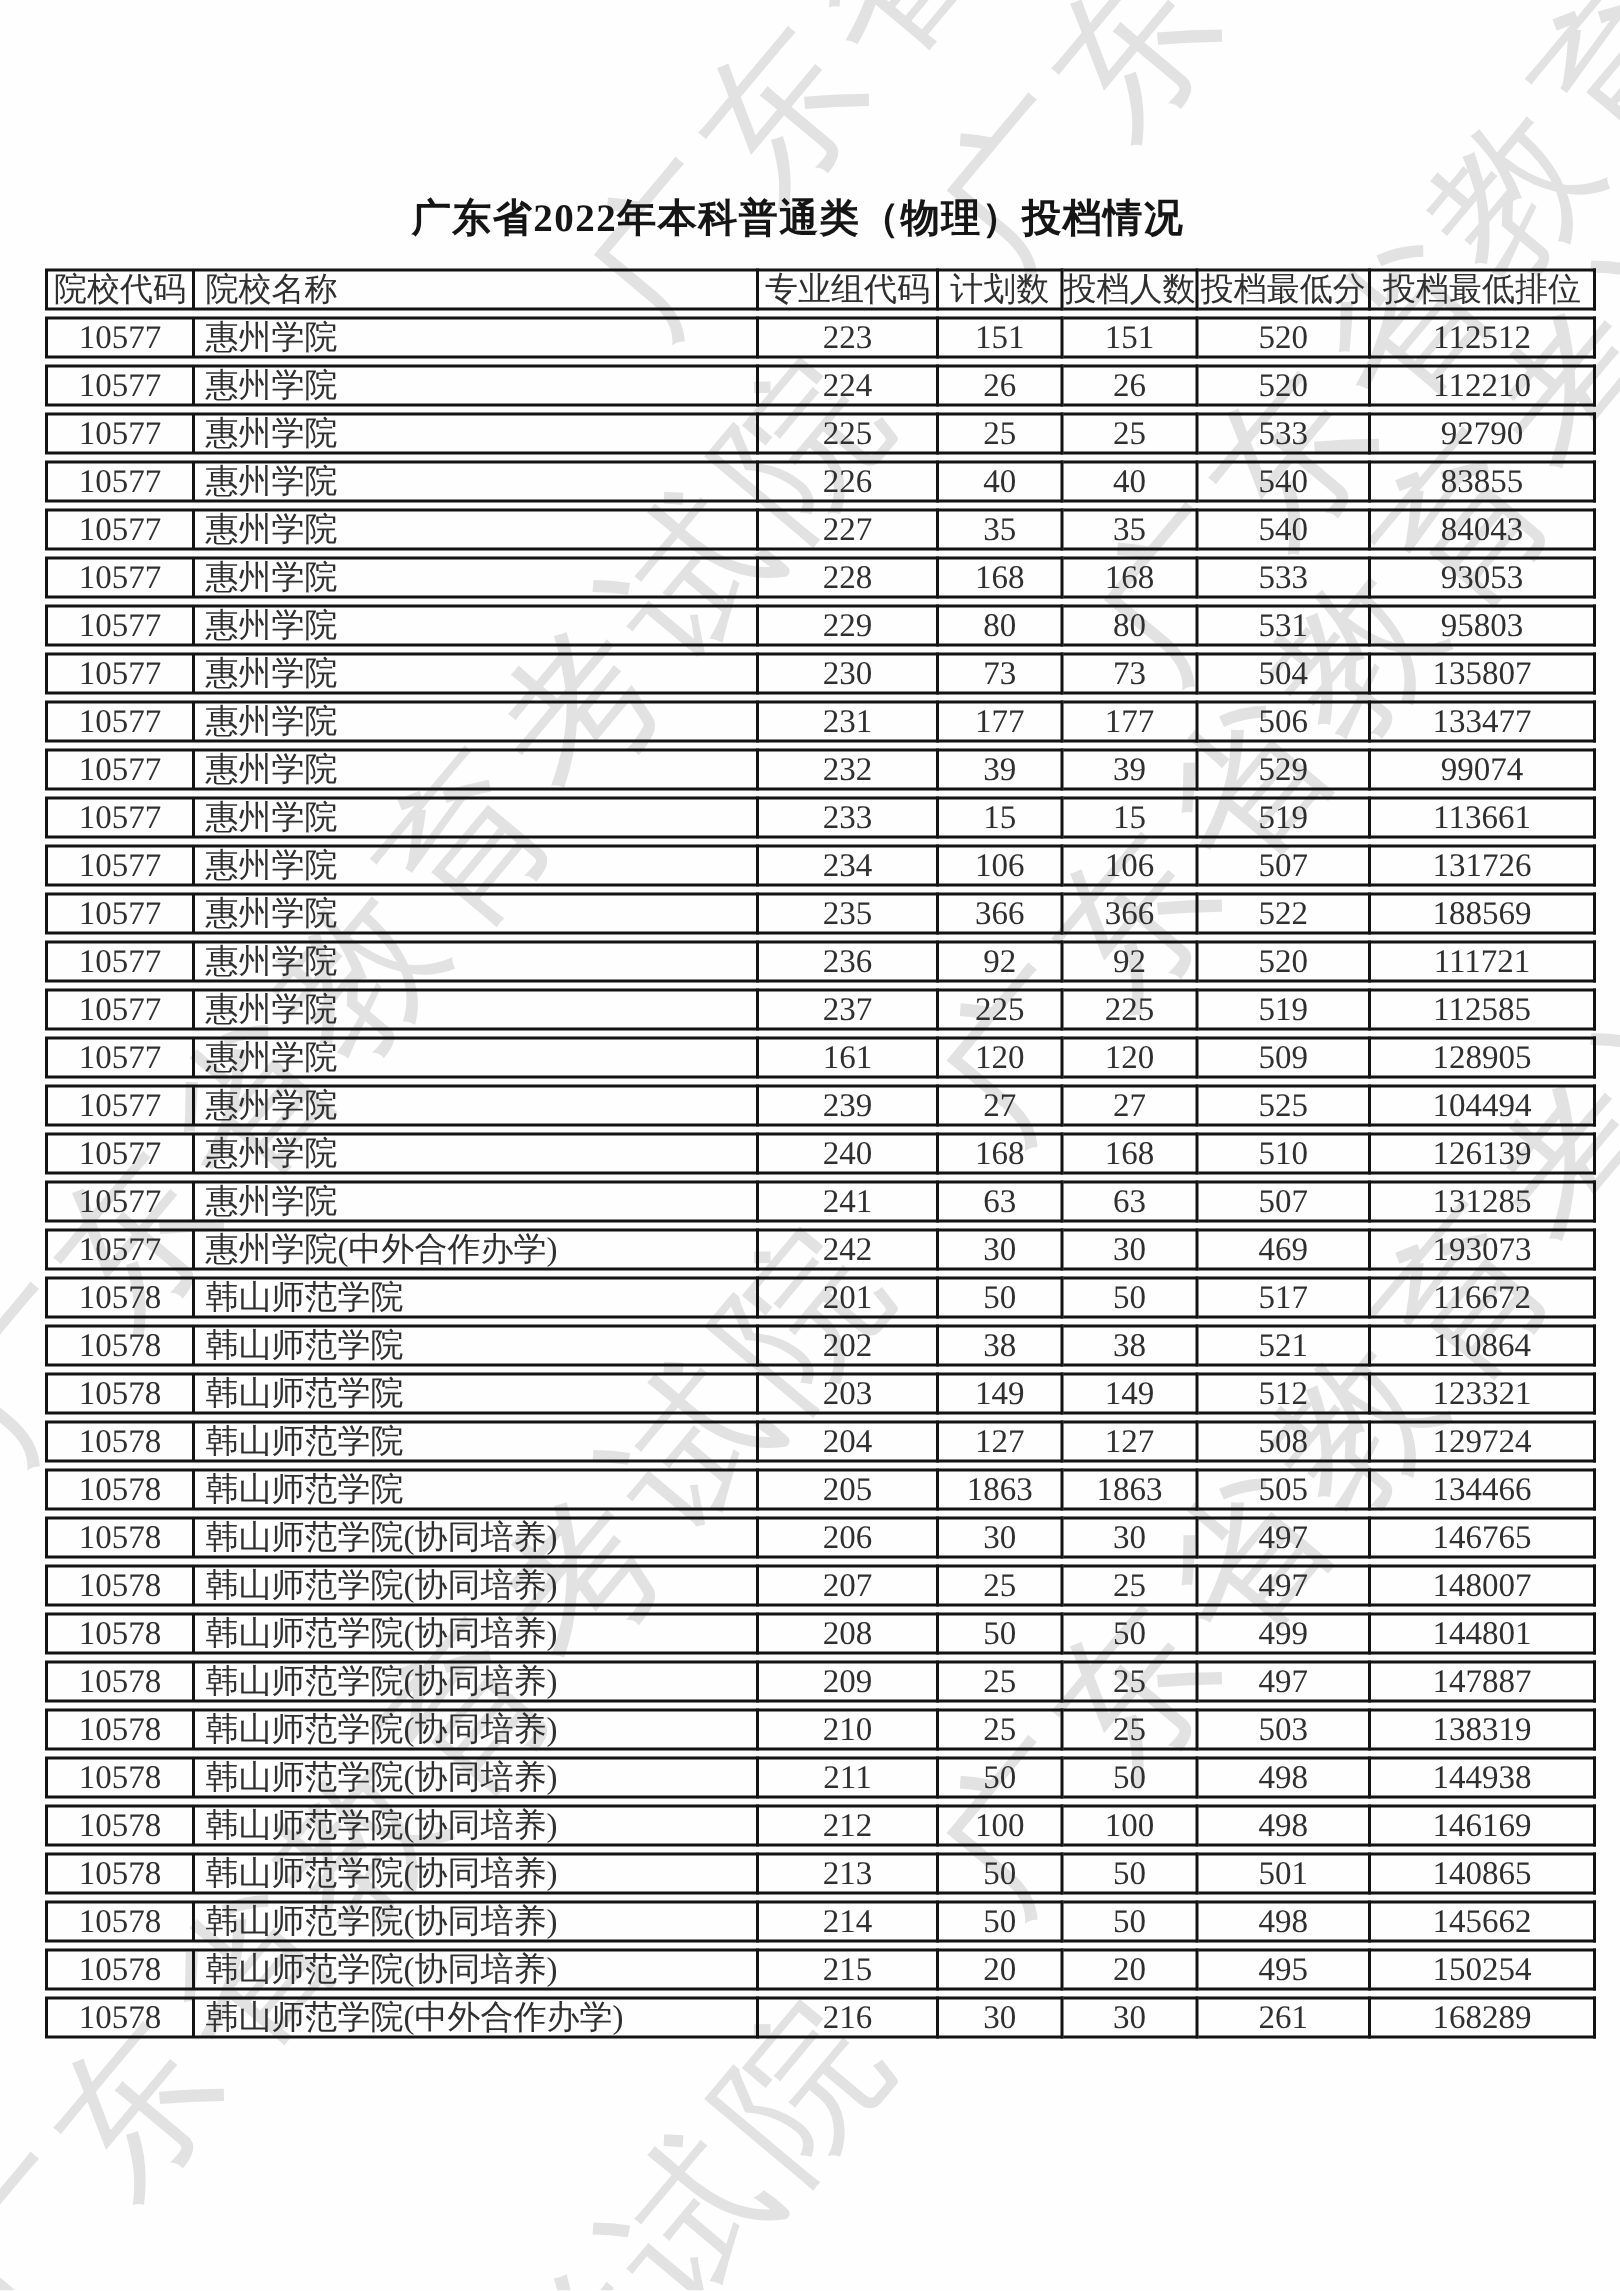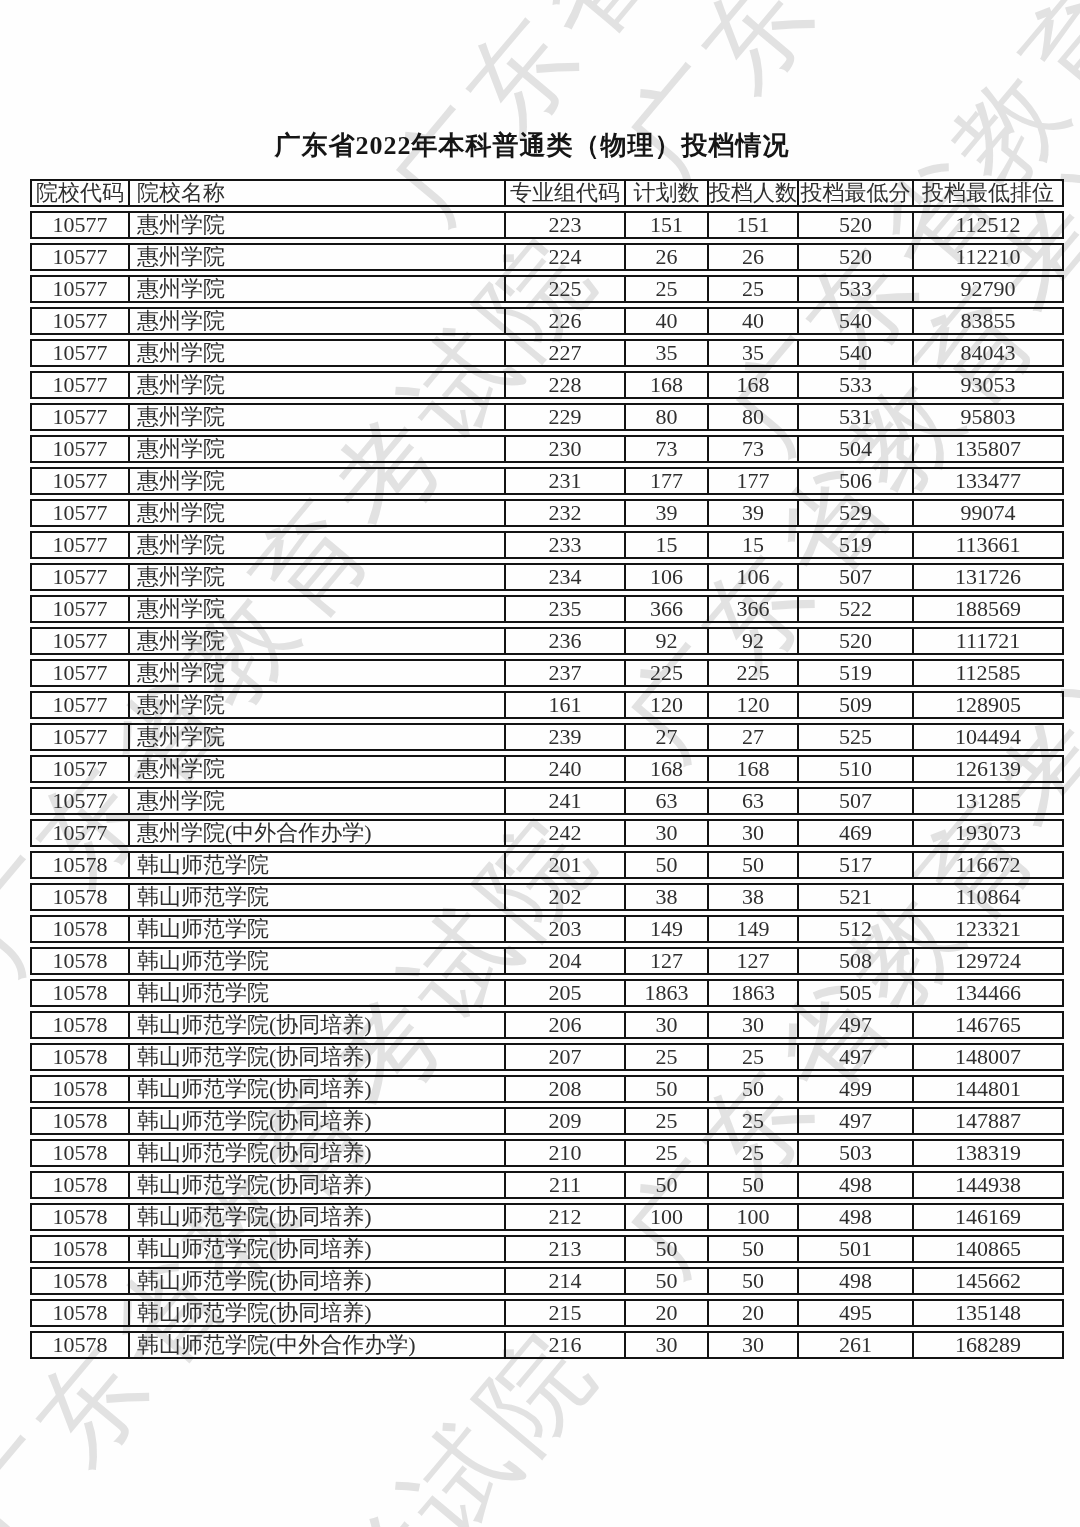--- a/index.html
+++ b/index.html
@@ -415,21 +415,21 @@
             <td class="c5">498</td>
             <td class="c6">145662</td>
           </tr>
           <tr>
             <td class="c0">10578</td>
             <td class="c1 name-cell">韩山师范学院(协同培养)</td>
             <td class="c2">215</td>
             <td class="c3">20</td>
             <td class="c4">20</td>
             <td class="c5">495</td>
-            <td class="c6">135148</td>
+            <td class="c6">150254</td>
           </tr>
           <tr>
             <td class="c0">10578</td>
             <td class="c1 name-cell">韩山师范学院(中外合作办学)</td>
             <td class="c2">216</td>
             <td class="c3">30</td>
             <td class="c4">30</td>
             <td class="c5">261</td>
             <td class="c6">168289</td>
           </tr>

